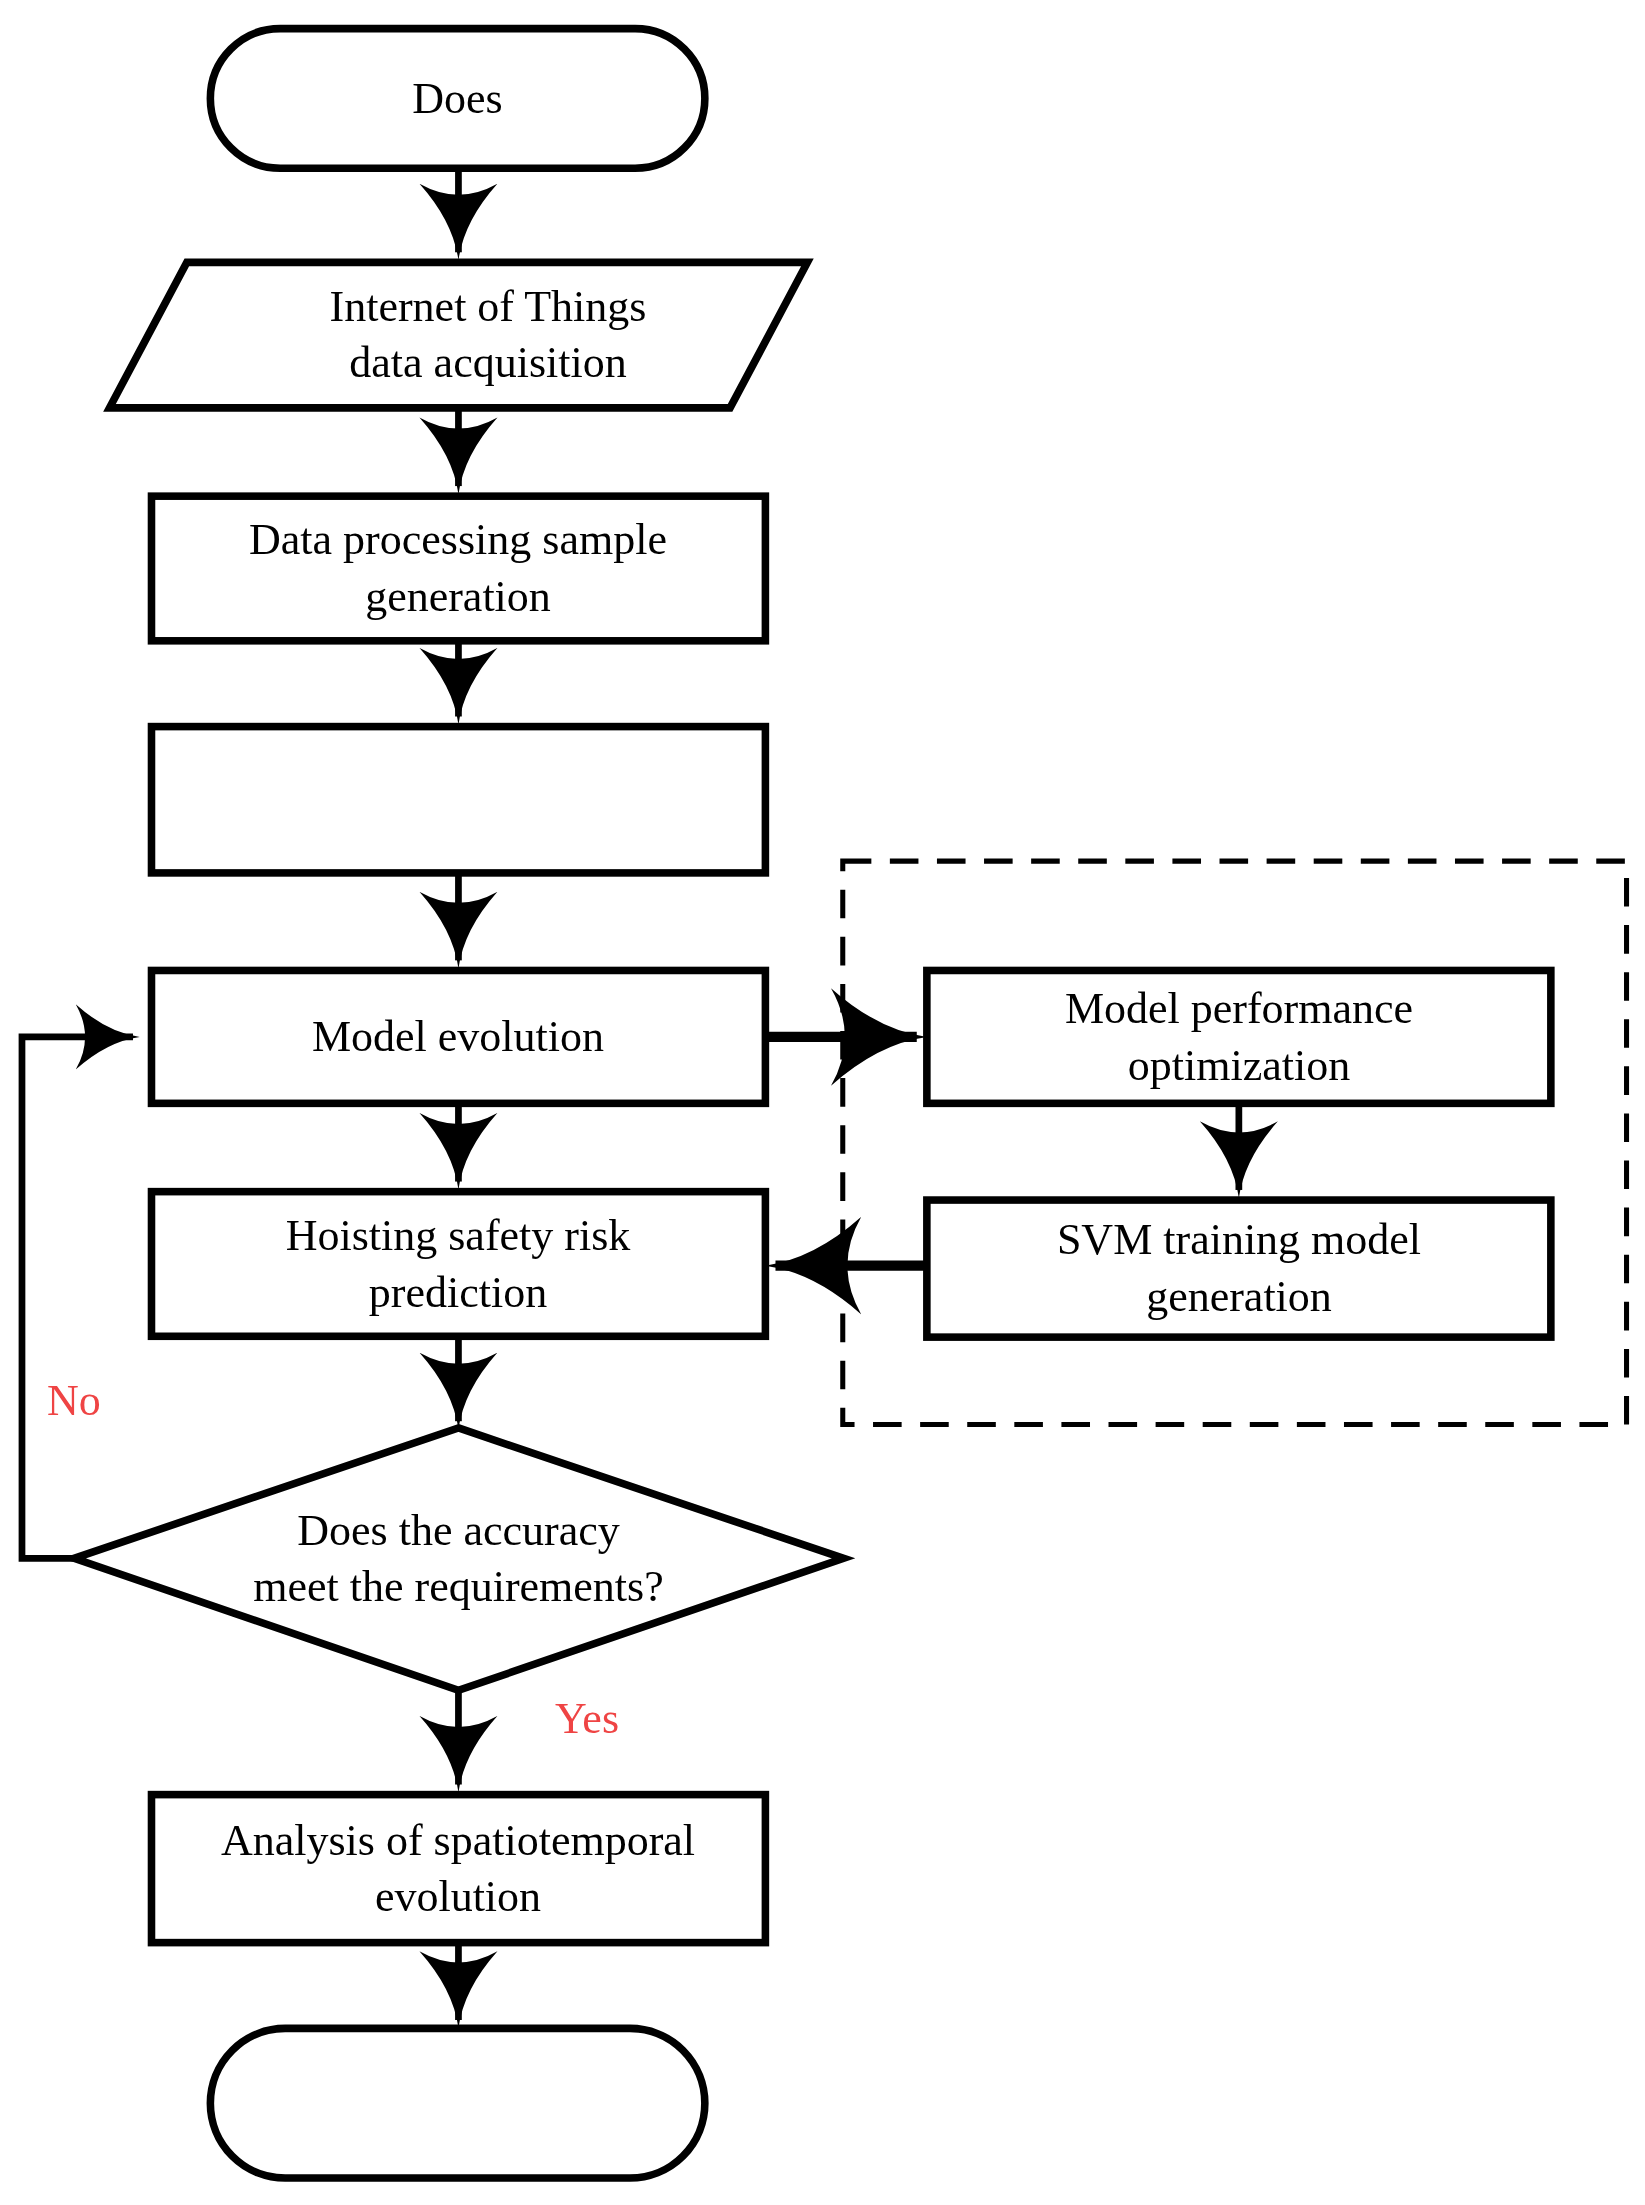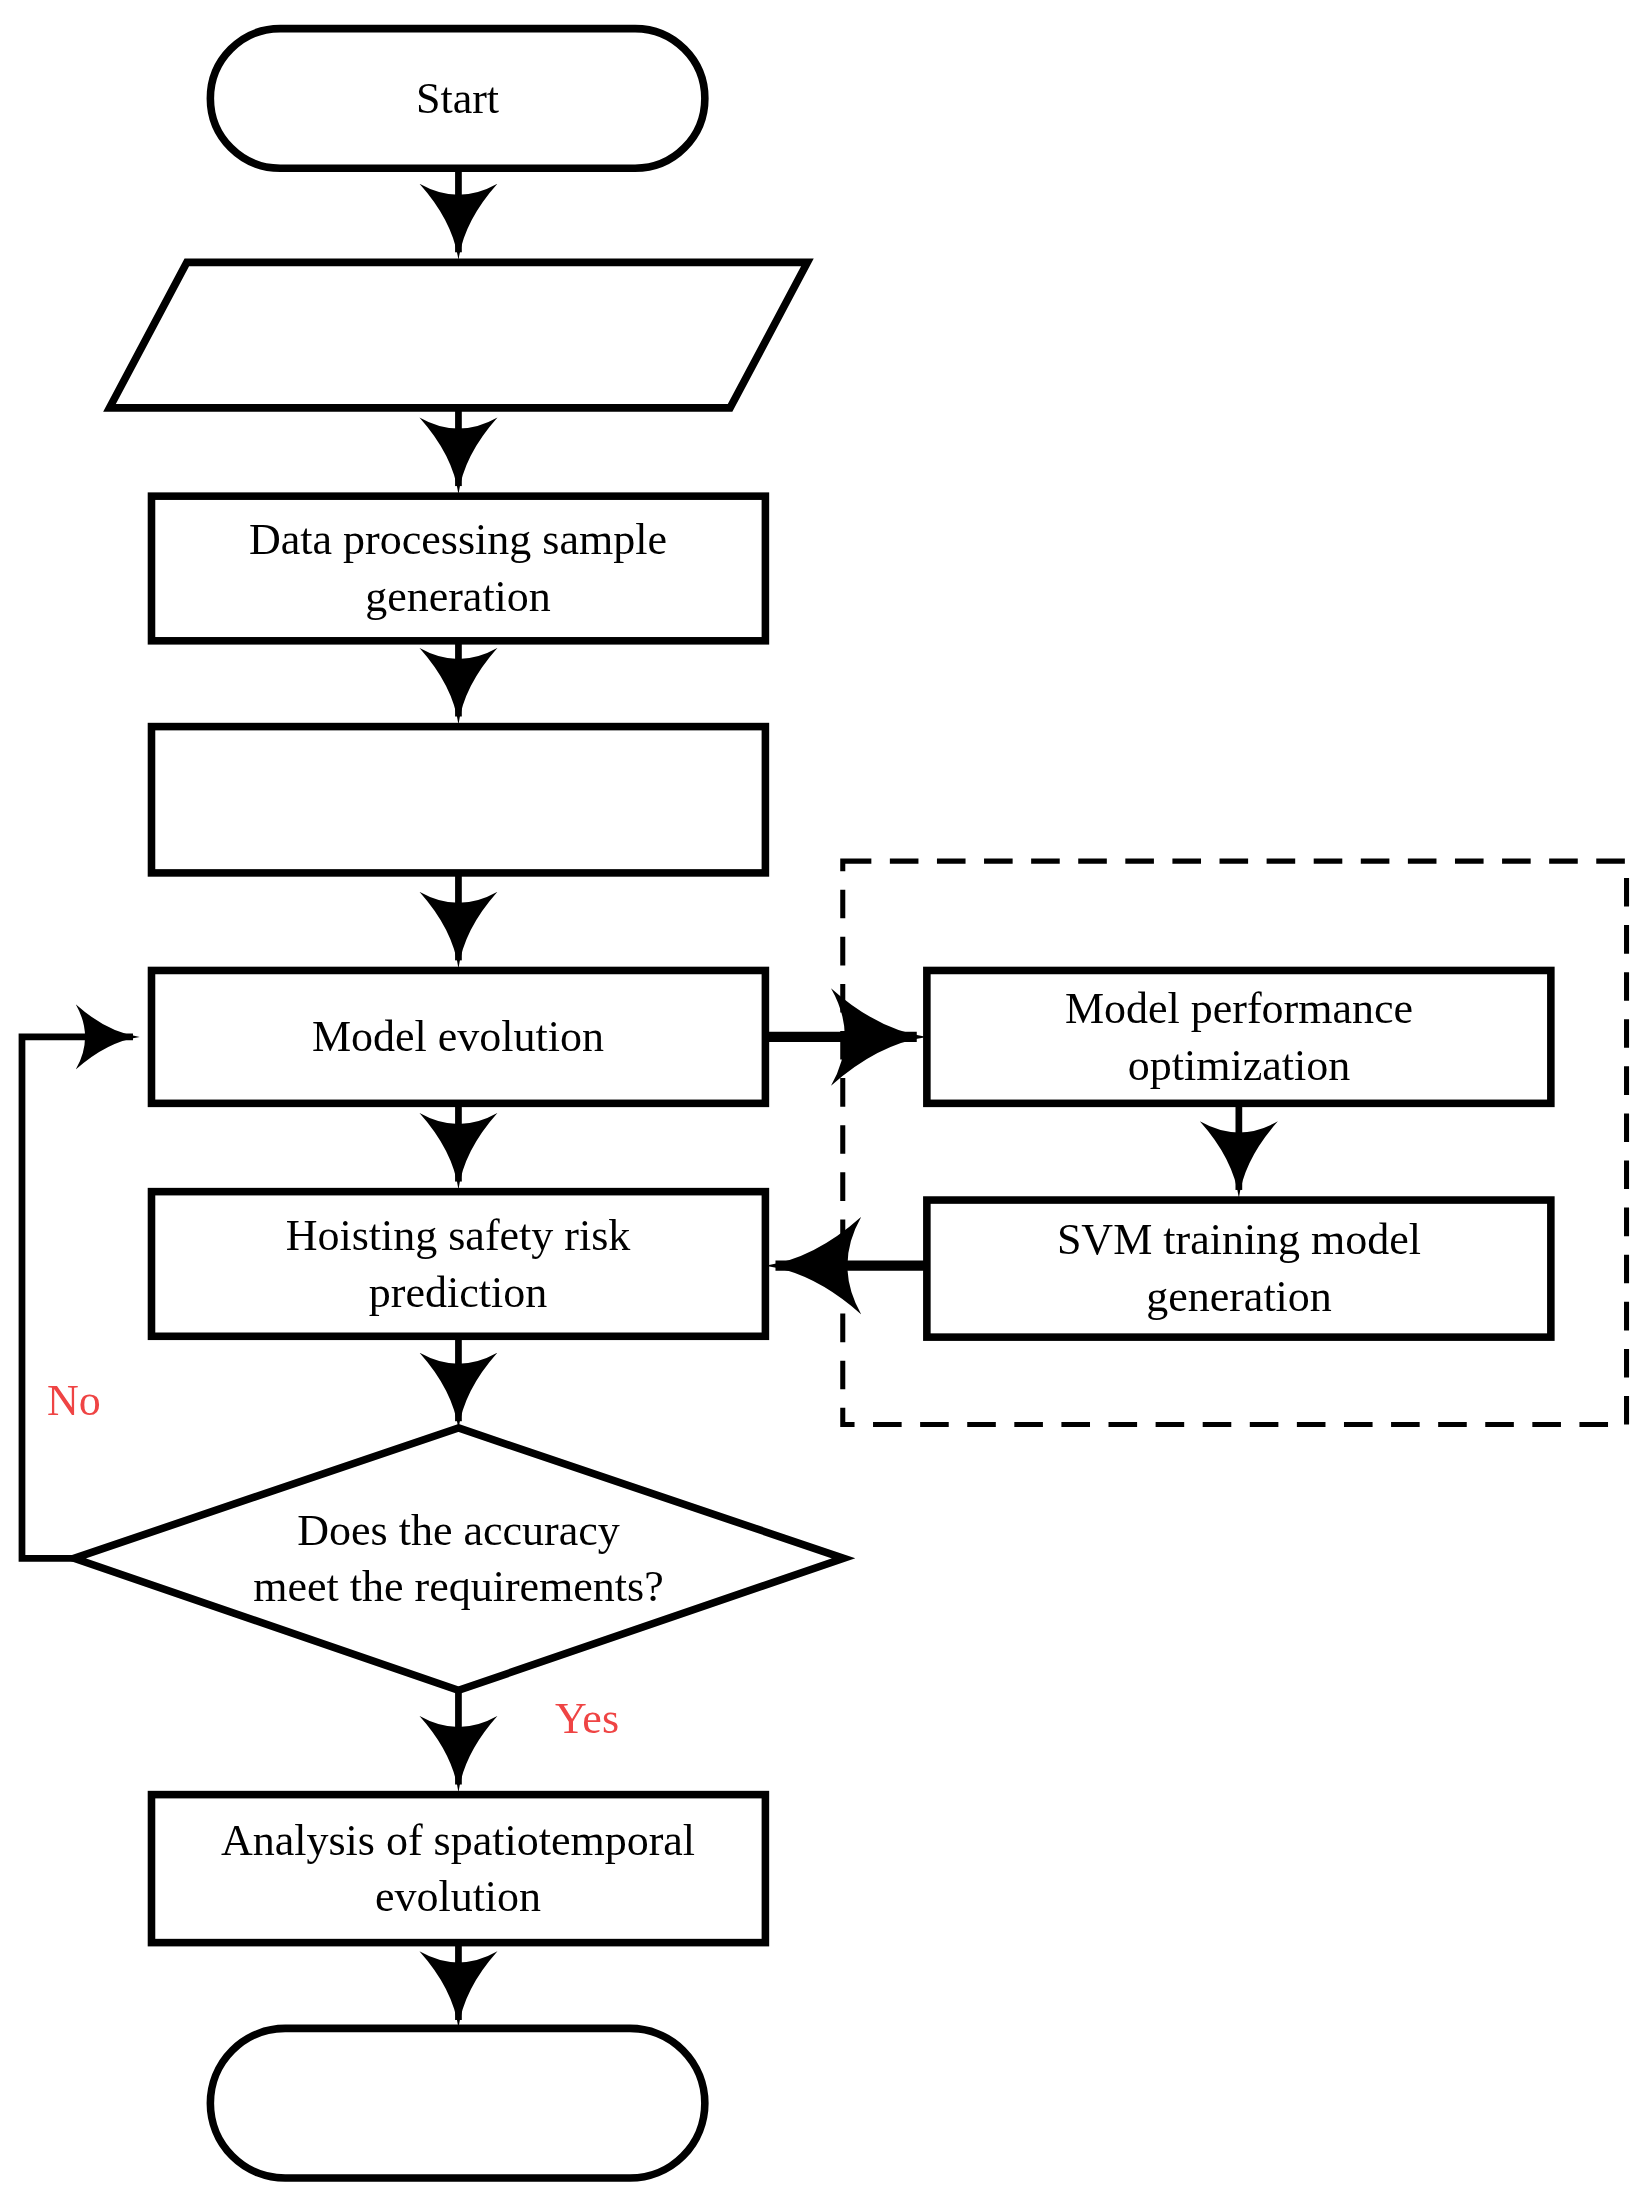--- a/index.html
+++ b/index.html
@@ -106,22 +106,24 @@
     <line x1="545" y1="1589" x2="545" y2="1690" stroke="#000000" stroke-width="8" marker-end="url(#arrowThin)"></line>
 
     <path d="M 88 1853 L 26 1853 L 26 1233 L 158 1233" fill="none" stroke="#000000" stroke-width="8" stroke-linejoin="miter" marker-end="url(#arrowThick)"></path>
 
     <line x1="545" y1="2010" x2="545" y2="2122" stroke="#000000" stroke-width="8" marker-end="url(#arrowThin)"></line>
 
     <line x1="545" y1="2310" x2="545" y2="2402" stroke="#000000" stroke-width="8" marker-end="url(#arrowThin)"></line>
 
   </svg>
 
-  <div class="node-label" style="left:210px; top:29px; width:495px; height:140px;">Start</div>
+  <div class="node-label" style="left:210px; top:29px; width:495px; height:140px;">Does</div>
 
+  <div class="node-label" style="left:185px; top:267px; width:606px; height:136px;">Internet of Things
+data acquisition</div>
 
   <div class="node-label" style="left:151px; top:496px; width:614px; height:145px;">Data processing sample
 generation</div>
 
 
   <div class="node-label" style="left:151px; top:971px; width:614px; height:133px;">Model evolution</div>
 
   <div class="node-label" style="left:927px; top:971px; width:624px; height:133px;">Model performance
 optimization</div>
 

